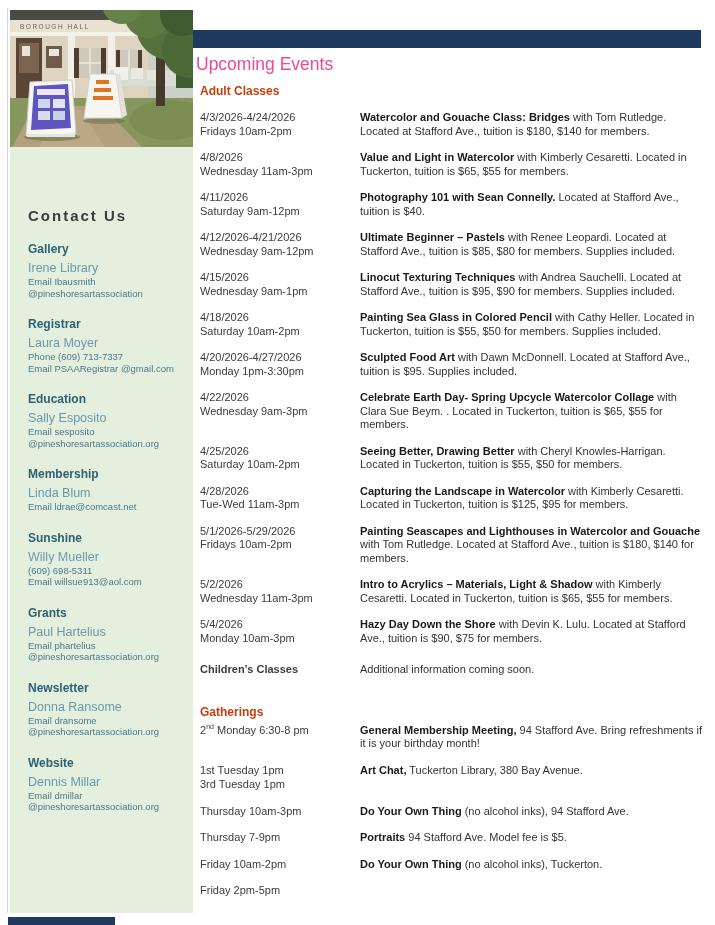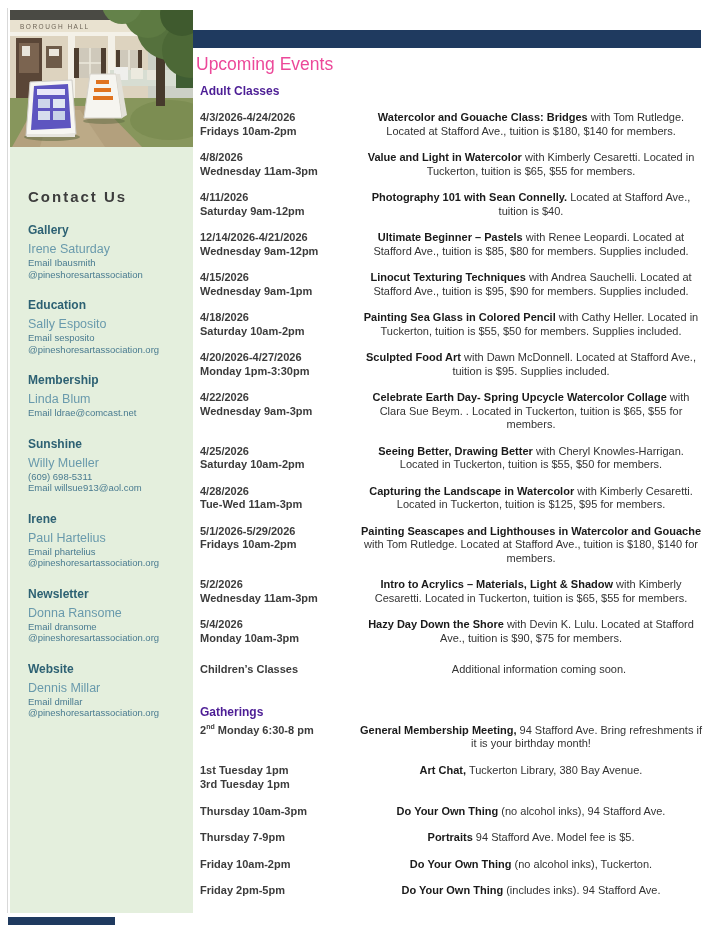--- a/index.html
+++ b/index.html
@@ -9,34 +9,34 @@
     overflow:hidden;
   }
   .page-edge{position:absolute;left:7px;top:8px;width:1px;height:905px;background:#d9d9d9;}
   .photo{position:absolute;left:10px;top:10px;width:183px;height:137px;overflow:hidden;}
   .photo svg{display:block;}
   .topbar{position:absolute;left:193px;top:30px;width:508px;height:18px;background:#1f3a5f;}
   .footer-bar{position:absolute;left:8px;top:917px;width:107px;height:8px;background:#1f3a5f;}
   .page-title{position:absolute;left:196px;top:53px;font-size:17.5px;line-height:22px;color:#ec4899;}
   
   .sidebar{position:absolute;left:10px;top:147px;width:183px;height:766px;background:#e4efdd;
-    box-sizing:border-box;padding:41px 8px 0 18px;}
+    box-sizing:border-box;padding:60px 8px 0 18px;}
   .contact-title{font-size:15px;font-weight:bold;letter-spacing:2px;color:#3d3d3d;}
   .sb-sec{margin-top:18px;}
   .sb-head{font-size:12px;font-weight:bold;color:#2d6173;}
   .sb-name{font-size:12.5px;color:#699aac;margin-top:5px;line-height:15px;}
   .sb-line{font-size:9.5px;color:#497b90;line-height:11.5px;}
   
   .main{position:absolute;left:200px;top:84px;width:502px;}
-  .sec-head{font-size:12px;font-weight:bold;color:#4c1d95;line-height:14px;}
+  .sec-head{font-size:12px;font-weight:bold;color:#c2410c;line-height:14px;}
   .ev-row{display:flex;margin-top:13px;}
-  .ev-date{width:160px;flex:none;font-size:11px;line-height:13.5px;color:#3c3c3c;font-weight:bold;}
-  .ev-desc{flex:1;font-size:11px;line-height:13.5px;color:#333333;text-align:center;}
+  .ev-date{width:160px;flex:none;font-size:11px;line-height:13.5px;color:#3c3c3c;}
+  .ev-desc{flex:1;font-size:11px;line-height:13.5px;color:#333333;}
   .ev-desc b{color:#1a1a1a;}
-  .children{margin-top:18px;gap:16px;}
+  .children{margin-top:18px;}
   .gath-head{margin-top:28px;}
   .gath-first{margin-top:5px;}
   .gath-row.tight{margin-top:1px;flex-direction:column;}
   sup{font-size:7px;line-height:0;}
 </style>
 </head>
 <body>
 
 <div class="page-edge"></div>
 
@@ -121,43 +121,49 @@
 </div>
 
 <div class="topbar"></div>
 <div class="page-title">Upcoming Events</div>
 
 <div class="sidebar">
   <div class="contact-title">Contact Us</div>
   <div>
       <div class="sb-sec">
         <div class="sb-head">Gallery</div>
-        <div class="sb-name">Irene Saturday</div>
+        <div class="sb-name">Irene Library</div>
         <div class="sb-line">Email Ibausmith</div>
         <div class="sb-line">@pineshoresartassociation</div>
+      </div>
+      <div class="sb-sec">
+        <div class="sb-head">Registrar</div>
+        <div class="sb-name">Laura Moyer</div>
+        <div class="sb-line">Phone (609) 713-7337</div>
+        <div class="sb-line">Email PSAARegistrar @gmail.com</div>
       </div>
       <div class="sb-sec">
         <div class="sb-head">Education</div>
         <div class="sb-name">Sally Esposito</div>
         <div class="sb-line">Email sesposito</div>
         <div class="sb-line">@pineshoresartassociation.org</div>
       </div>
       <div class="sb-sec">
         <div class="sb-head">Membership</div>
         <div class="sb-name">Linda Blum</div>
         <div class="sb-line">Email ldrae@comcast.net</div>
       </div>
       <div class="sb-sec">
         <div class="sb-head">Sunshine</div>
         <div class="sb-name">Willy Mueller</div>
         <div class="sb-line">(609) 698-5311</div>
         <div class="sb-line">Email willsue913@aol.com</div>
       </div>
       <div class="sb-sec">
-        <div class="sb-head">Irene</div>
+        <div class="sb-head">Grants</div>
         <div class="sb-name">Paul Hartelius</div>
         <div class="sb-line">Email phartelius</div>
         <div class="sb-line">@pineshoresartassociation.org</div>
       </div>
       <div class="sb-sec">
         <div class="sb-head">Newsletter</div>
         <div class="sb-name">Donna Ransome</div>
         <div class="sb-line">Email dransome</div>
         <div class="sb-line">@pineshoresartassociation.org</div>
       </div>
@@ -189,21 +195,21 @@
       </div>
       <div class="ev-row">
         <div class="ev-date">
           <div>4/11/2026</div>
           <div>Saturday 9am-12pm</div>
         </div>
         <div class="ev-desc"><b>Photography 101 with Sean Connelly.</b><span> Located at Stafford Ave., tuition is $40.</span></div>
       </div>
       <div class="ev-row">
         <div class="ev-date">
-          <div>12/14/2026-4/21/2026</div>
+          <div>4/12/2026-4/21/2026</div>
           <div>Wednesday 9am-12pm</div>
         </div>
         <div class="ev-desc"><b>Ultimate Beginner – Pastels</b><span> with Renee Leopardi. Located at Stafford Ave., tuition is $85, $80 for members. Supplies included.</span></div>
       </div>
       <div class="ev-row">
         <div class="ev-date">
           <div>4/15/2026</div>
           <div>Wednesday 9am-1pm</div>
         </div>
         <div class="ev-desc"><b>Linocut Texturing Techniques</b><span> with Andrea Sauchelli. Located at Stafford Ave., tuition is $95, $90 for members. Supplies included.</span></div>
@@ -291,18 +297,17 @@
       <div class="ev-row gath-row">
         <div class="ev-date">Thursday 7-9pm</div>
         <div class="ev-desc"><b>Portraits</b><span> 94 Stafford Ave.  Model fee is $5.</span></div>
       </div>
       <div class="ev-row gath-row">
         <div class="ev-date">Friday 10am-2pm</div>
         <div class="ev-desc"><b>Do Your Own Thing</b><span> (no alcohol inks), Tuckerton.</span></div>
       </div>
       <div class="ev-row gath-row">
         <div class="ev-date">Friday 2pm-5pm</div>
-        <div class="ev-desc"><b>Do Your Own Thing</b><span> (includes inks).  94 Stafford Ave.</span></div>
       </div>
     </div>
 </div>
 
 <div class="footer-bar"></div>
 
 </body></html>

